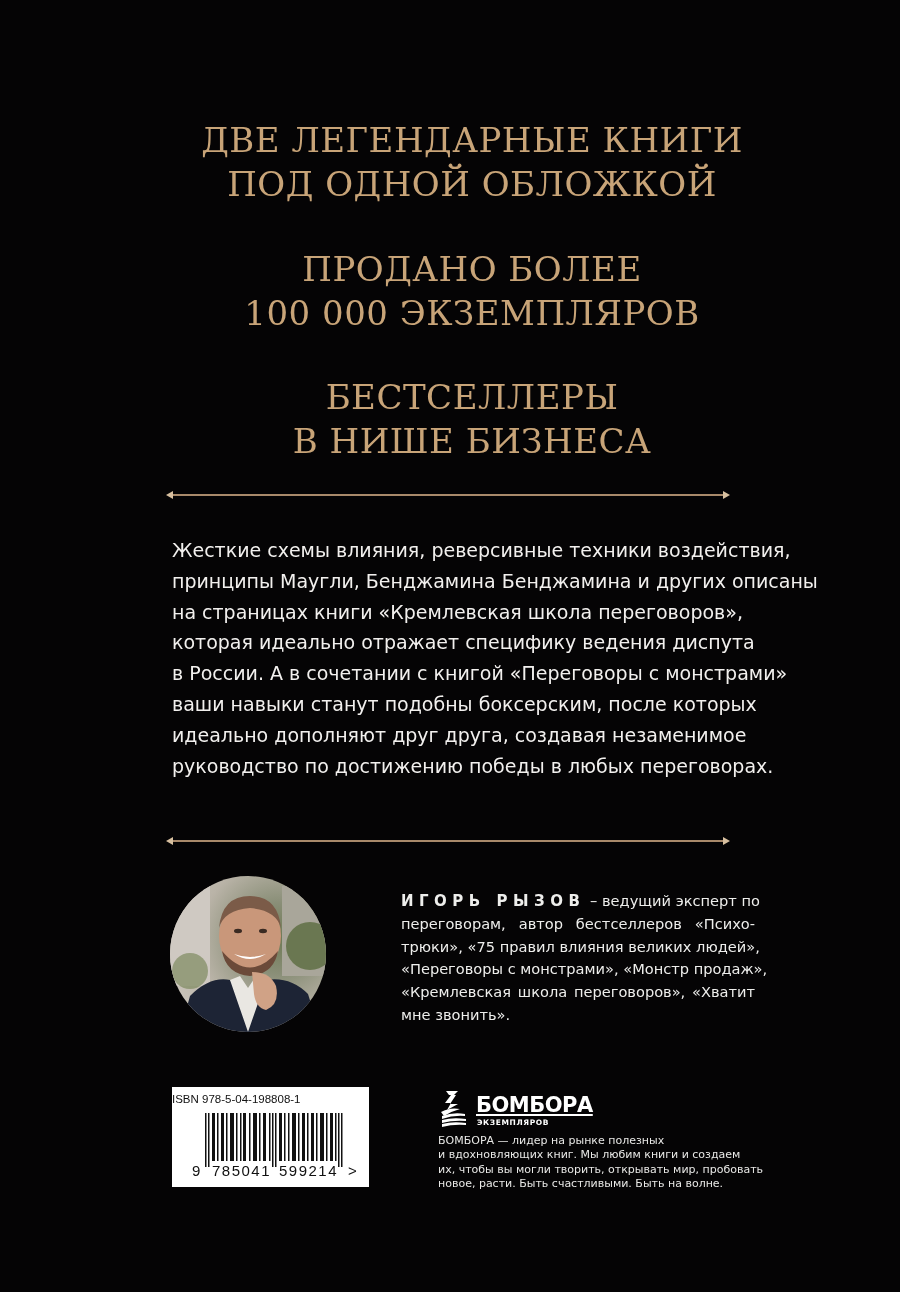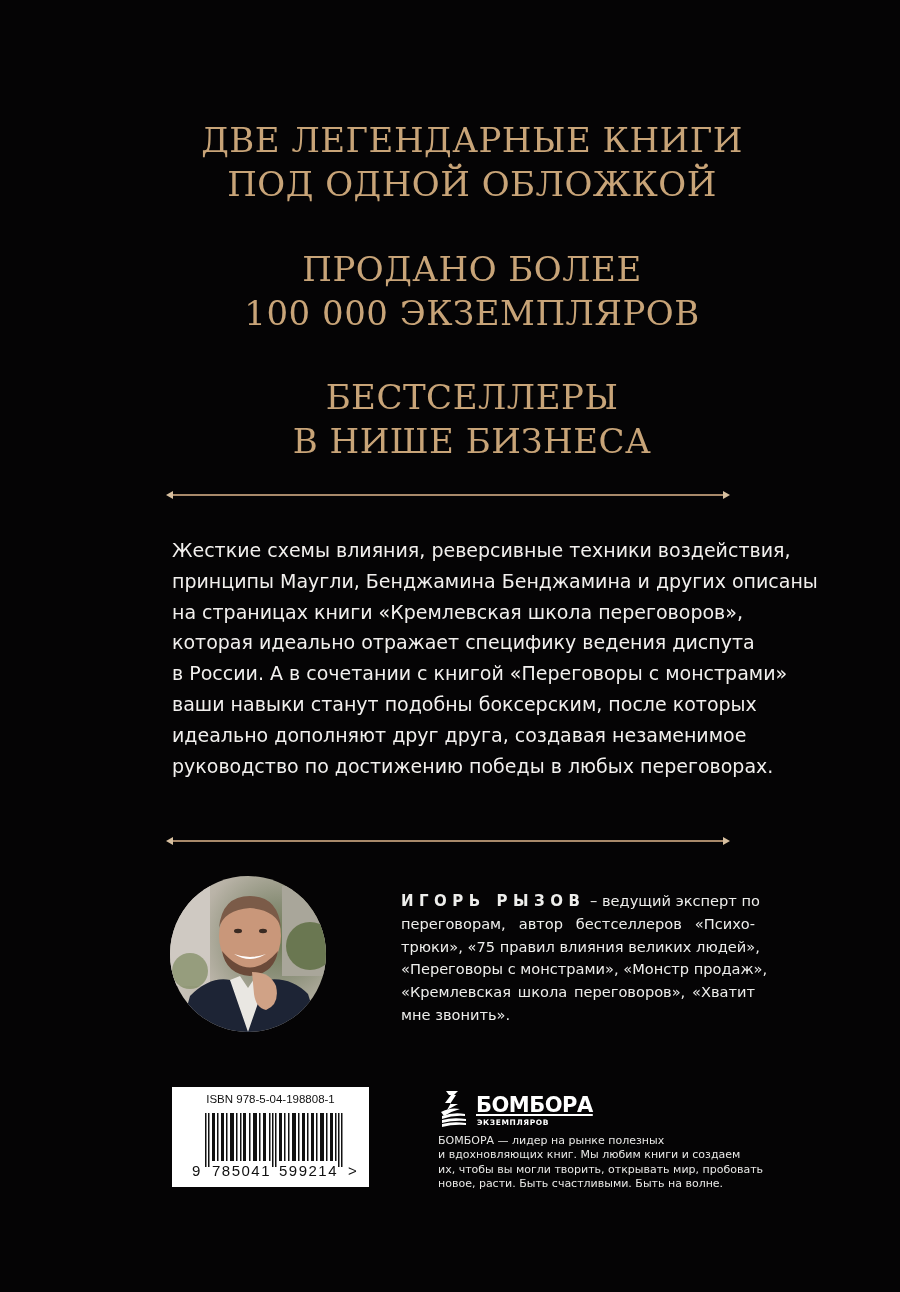--- a/index.html
+++ b/index.html
@@ -71,21 +71,21 @@
     .author-name {
       font-weight: bold; letter-spacing: 5.5px; font-size: 15px;
     }
 
     .barcode-box {
       position: absolute; left: 172px; top: 1087px;
       width: 197px; height: 100px; background: #ffffff;
     }
     .isbn-label {
       position: absolute; left: 0; top: 6px; width: 100%;
-      text-align: center; font-family: "Liberation Sans", sans-serif;
+      text-align: left; font-family: "Liberation Sans", sans-serif;
       font-size: 11.5px; color: #111;
     }
     .bars { position: absolute; left: 33px; top: 26px; width: 138px; height: 54px; }
     .ean-digits {
       position: absolute; left: 0; top: 75px; width: 100%;
       font-family: "Liberation Sans", sans-serif; font-size: 15px; color: #111;
     }
     .ean-digits span { position: absolute; }
 
     .publisher-logo { position: absolute; left: 438px; top: 1090px; }

